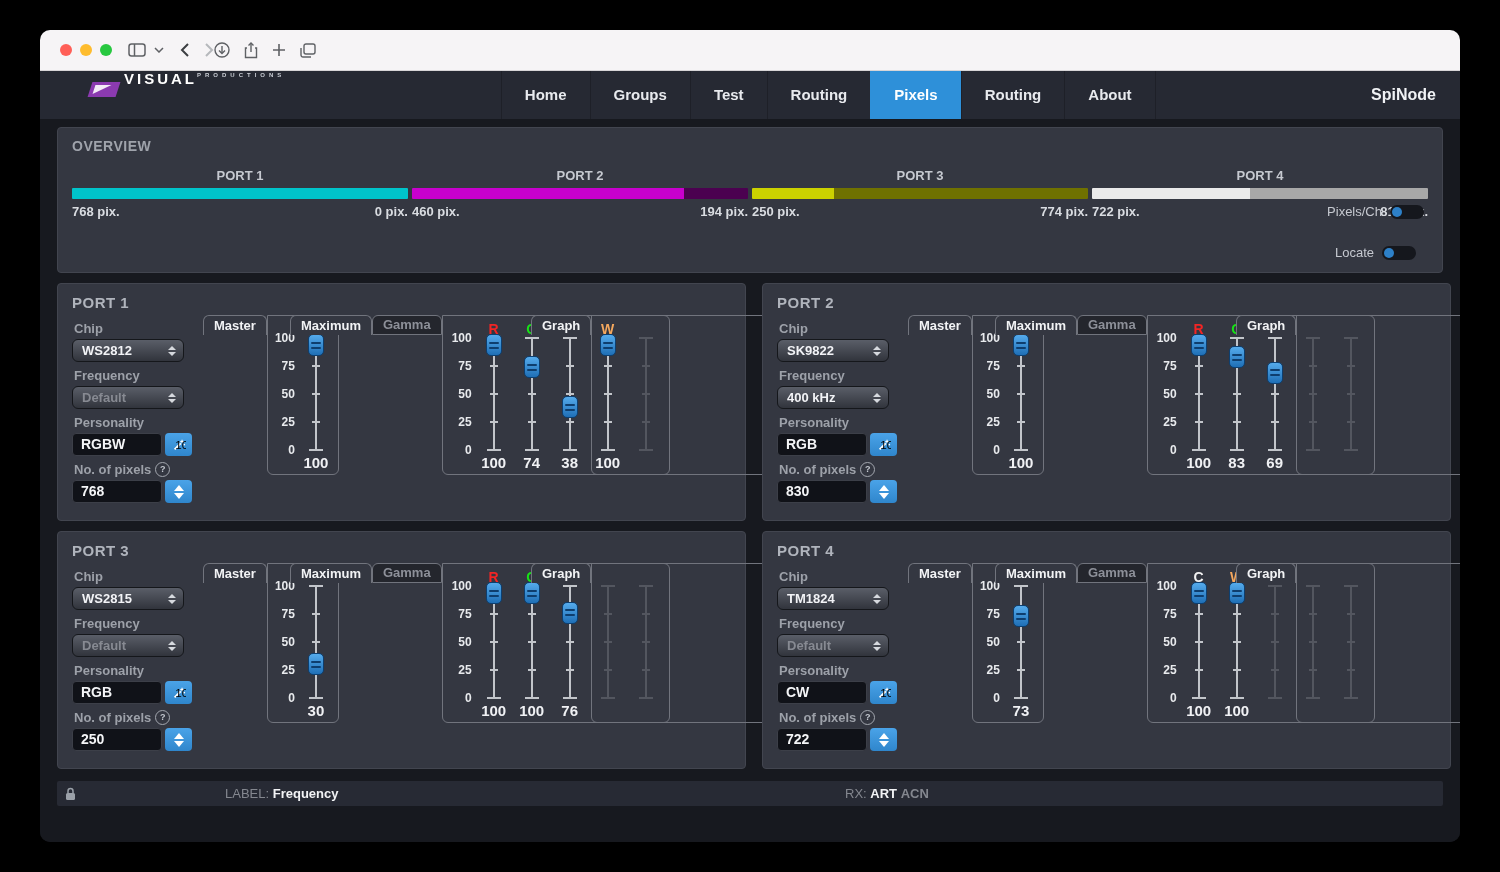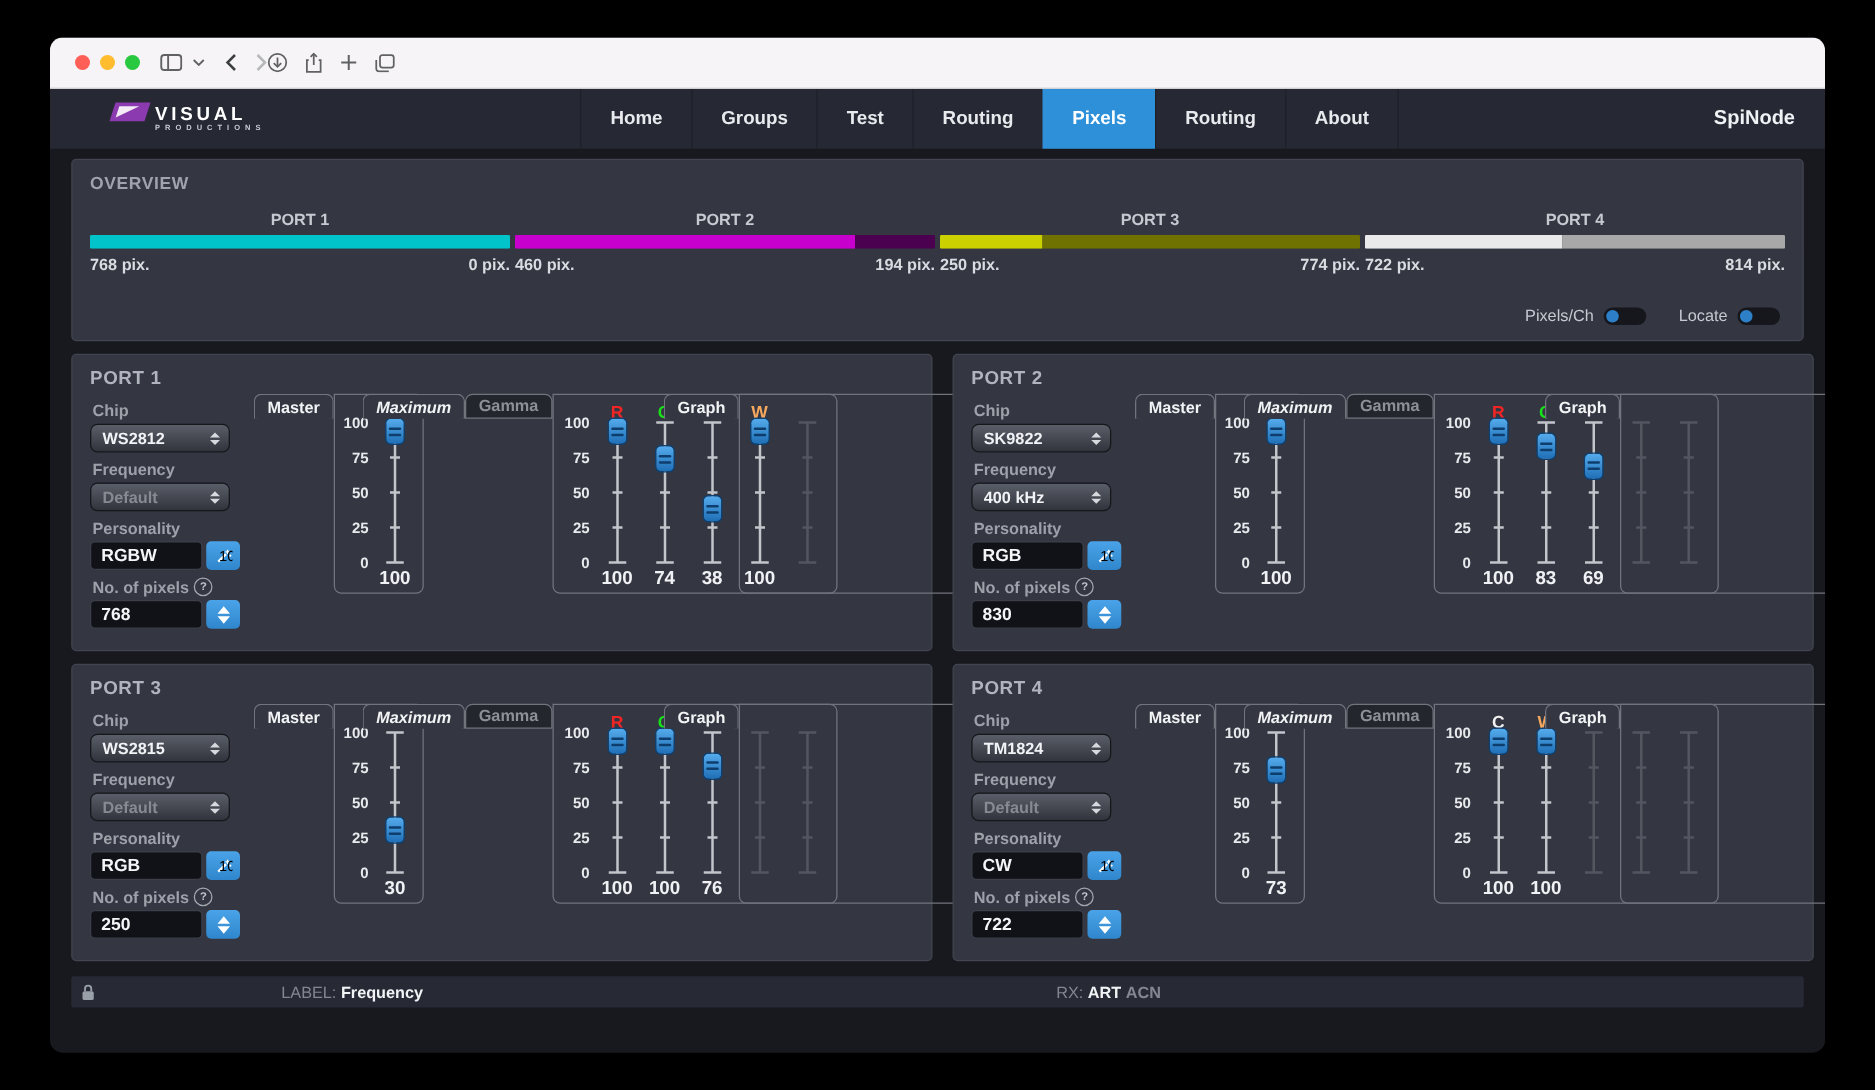--- a/index.html
+++ b/index.html
@@ -16,21 +16,21 @@
   .tb-ico svg{display:block;}
   .url-field{margin:0 auto;width:565px;height:27px;background:#fff;border:1px solid #dcdadc;border-radius:8px;display:flex;align-items:center;position:relative;}
   .url-text{flex:1;text-align:center;font-size:13px;color:#3c3e42;}
   .url-left{margin-left:8px;color:#8a8c90;}
   .url-right{display:flex;gap:8px;margin-right:8px;color:#8a8c90;}
   .tb-right{display:flex;gap:14px;margin-right:20px;color:#5f6165;}
 
   
   .page{height:772px;background:#17191f;display:flex;flex-direction:column;}
   .navbar{height:48px;background:#262933;display:flex;align-items:stretch;flex:none;}
-  .brand{display:flex;flex-direction:column;justify-content:center;margin-left:50px;position:relative;padding-left:34px;}
+  .brand{display:flex;flex-direction:row;justify-content:center;margin-left:50px;position:relative;padding-left:34px;}
   .brand-mark{position:absolute;left:0;top:11px;width:28px;height:15px;background:#8b3ab0;transform:skewX(-18deg);}
   .brand-mark:after{content:"";position:absolute;left:4px;top:3px;border-left:16px solid #fff;border-top:0 solid transparent;border-bottom:9px solid transparent;opacity:.9;}
   .brand-top{font-size:15px;font-weight:bold;color:#fff;letter-spacing:3px;line-height:15px;}
   .brand-bottom{font-size:6px;font-weight:bold;color:#c9cdd4;letter-spacing:4px;line-height:8px;}
   .nav-tabs{display:flex;margin-left:auto;}
   .nav-tab{line-height:48px;padding:0 23px;font-size:15px;font-weight:bold;color:#e8eaee;cursor:pointer;border-left:1px solid #1e2028;}
   .nav-tab:last-child{border-right:1px solid #1e2028;}
   .nav-tab.active{background:#2e90d9;color:#fff;border-color:transparent;}
   .nav-device{margin-left:auto;line-height:48px;padding-right:24px;font-size:16px;font-weight:bold;color:#f0f2f5;}
 
@@ -39,21 +39,21 @@
 
   
   .overview{height:146px;position:relative;padding:10px 14px;flex:none;}
   .ov-title{font-size:14px;font-weight:bold;color:#9fa3ab;letter-spacing:.5px;}
   .ov-ports{display:grid;grid-template-columns:repeat(4,1fr);gap:4px;margin-top:14px;}
   .ov-name{text-align:center;font-size:13px;font-weight:bold;color:#c6c9d0;margin-bottom:5px;}
   .ov-bar{height:11px;display:flex;overflow:hidden;border-radius:1px;}
   .ov-used{height:100%;}
   .ov-free{flex:1;height:100%;}
   .ov-counts{display:flex;justify-content:space-between;margin-top:5px;font-size:13px;font-weight:bold;color:#d9dce1;}
-  .ov-toggles{position:absolute;right:18px;bottom:12px;display:flex;gap:26px;align-items:center;}
+  .ov-toggles{position:absolute;right:18px;bottom:12px;display:flex;gap:26px;align-items:center;flex-direction:column;}
   .tg-group{display:flex;align-items:center;gap:8px;}
   .tg-label{font-size:13px;color:#c6c9d0;}
   .tg-pill{width:34px;height:14px;border-radius:7px;background:#15171d;position:relative;cursor:pointer;}
   .tg-knob{position:absolute;left:2px;top:2px;width:10px;height:10px;border-radius:50%;background:#2d80c8;}
 
   
   .ports-grid{display:grid;grid-template-columns:1fr 1fr;gap:10px 16px;margin-top:10px;}
   .port-panel{height:238px;padding:8px 12px 8px 14px;}
   .port-title{margin:2px 0 4px 0;font-size:15px;font-weight:bold;color:#b0b4bc;letter-spacing:.5px;}
   .port-body{display:flex;gap:9px;}
@@ -75,21 +75,21 @@
   .pix-label-row{display:flex;align-items:center;gap:4px;}
   .help{width:13px;height:13px;border:1.5px solid #a3a7af;border-radius:50%;font-size:9px;font-weight:bold;color:#c3c7cf;display:inline-flex;align-items:center;justify-content:center;line-height:1;cursor:pointer;}
 
   
   .tabbox{display:flex;flex-direction:row;}
   .tabs-row{display:flex;margin-bottom:-1px;z-index:2;position:relative;}
   .tab{height:19px;line-height:19px;padding:0 10px;font-size:13px;font-weight:bold;border:1px solid #71747d;border-bottom:none;border-radius:6px 6px 0 0;background:#343741;color:#f2f3f5;align-self:flex-start;}
   .tab.single{margin-bottom:-1px;z-index:2;position:relative;}
   .tab.off{background:#24262d;color:#8d9099;border-bottom:1px solid #71747d;height:18px;line-height:18px;cursor:pointer;}
   .tab.on{cursor:default;}
-  .tabs-row .tab.on{cursor:pointer;font-style:italic;}
+  .tabs-row .tab.on{cursor:pointer;}
   .box{border:1px solid #71747d;border-radius:0 6px 6px 6px;height:160px;box-sizing:border-box;padding:6px 4px 0 4px;}
   .master-box{width:78px;flex:none;}
   .max-box{width:232px;flex:none;}
   .graph-box{width:202px;flex:none;}
 
   .slider-row{display:flex;}
   .scale{position:relative;width:26px;margin-top:16px;height:112px;flex:none;}
   .max-box .scale{width:28px;}
   .scale-num{position:absolute;right:3px;font-size:12px;font-weight:bold;color:#e8eaed;}
   .slots{display:flex;}

